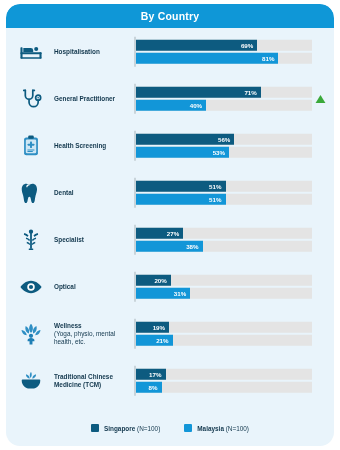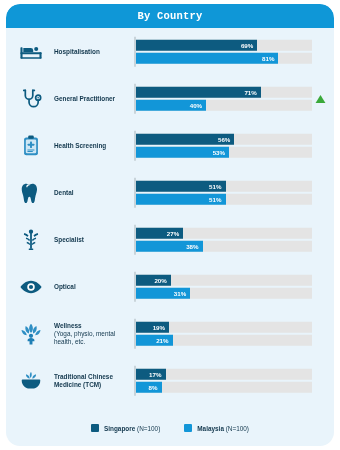--- a/index.html
+++ b/index.html
@@ -31,21 +31,20 @@
     left: 0;
     top: 0;
     width: 328px;
     height: 24px;
     background: #0f97d7;
     border-top-left-radius: 14px;
     border-top-right-radius: 14px;
     display: flex;
     align-items: center;
     justify-content: center;
-    font-family: Liberation Mono, monospace;
   }
   .card-header-title {
     color: #ffffff;
     font-size: 10.5px;
     font-weight: bold;
     letter-spacing: 0.2px;
   }
 
   .rows {
     position: absolute;

